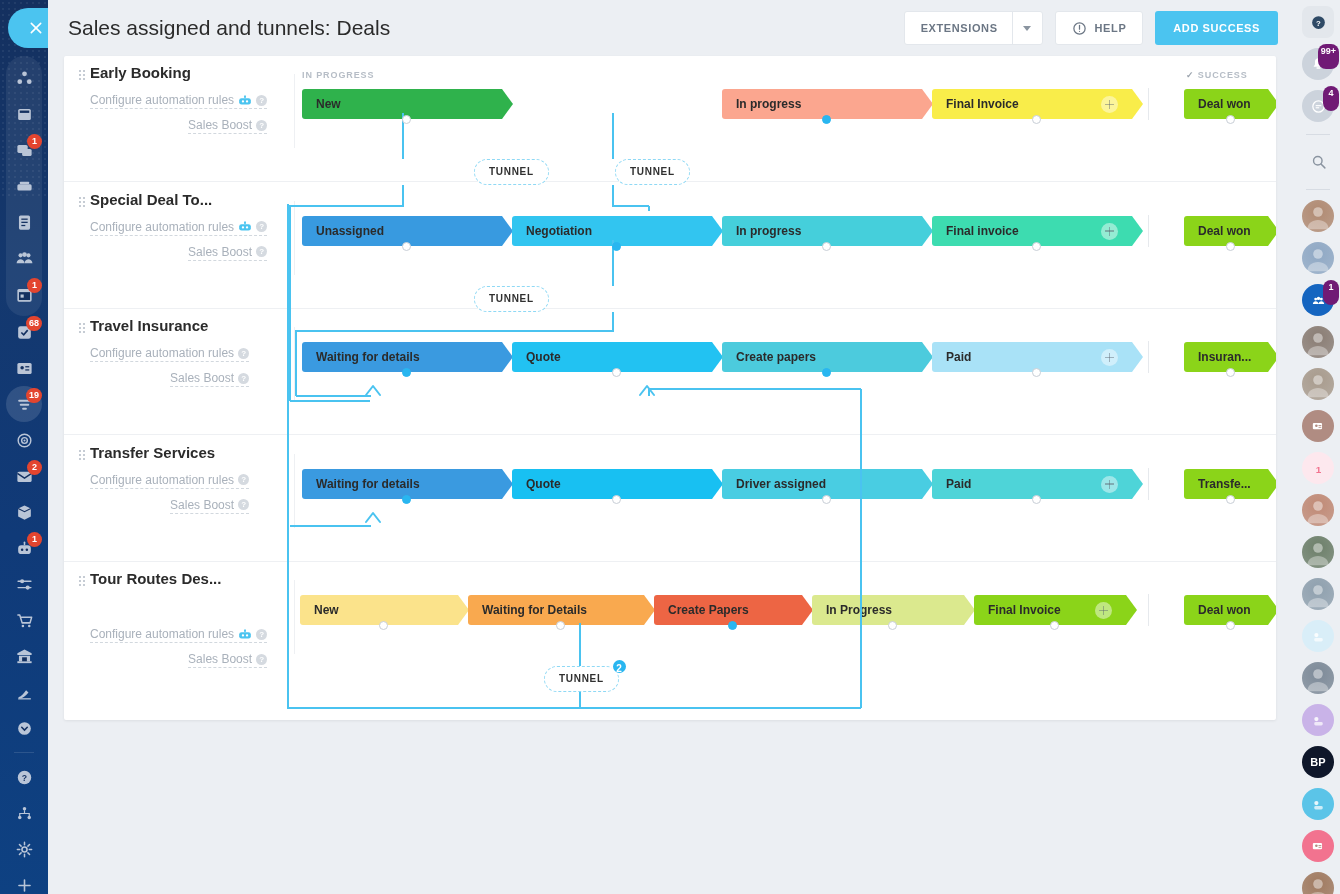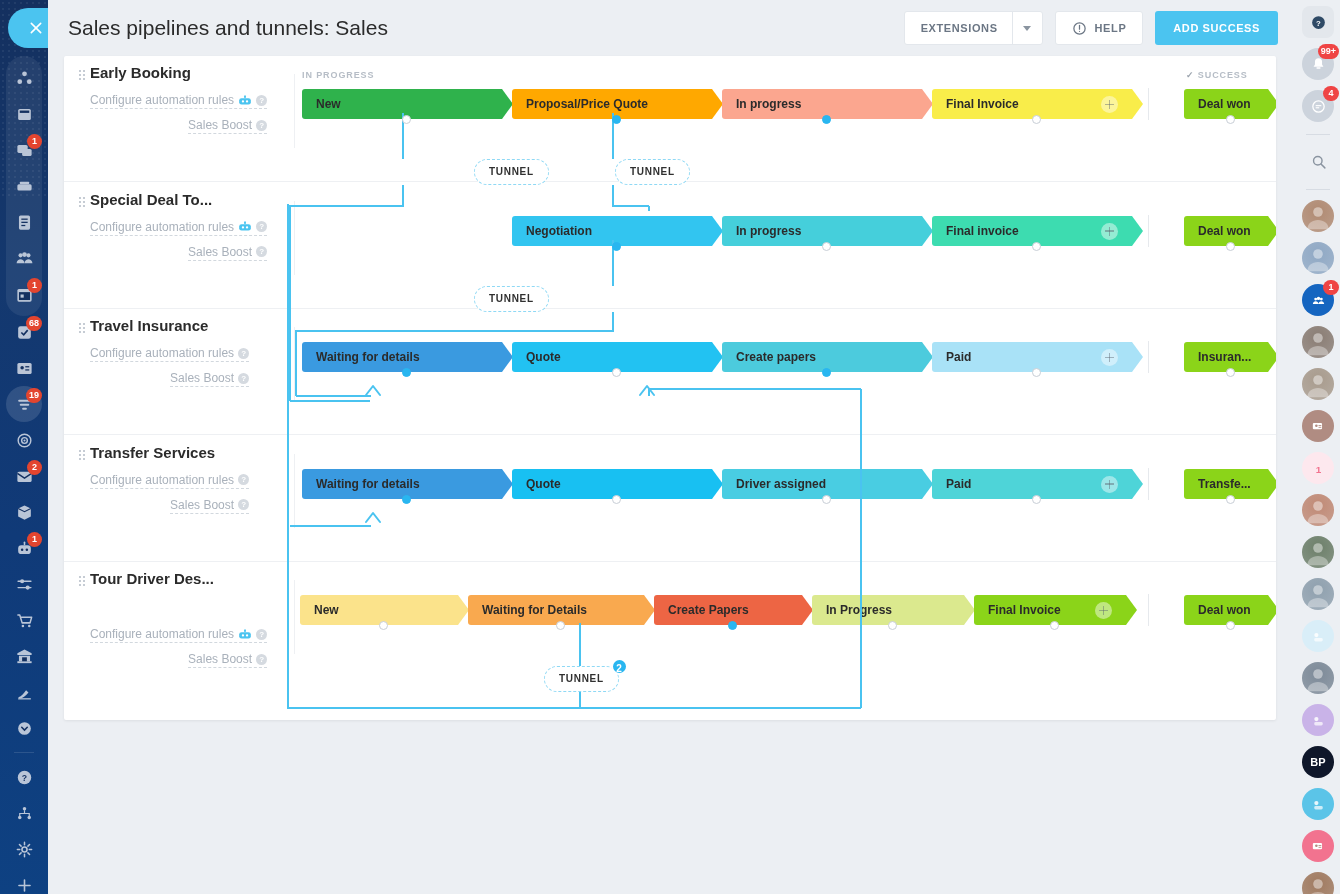--- a/index.html
+++ b/index.html
@@ -59,22 +59,22 @@
   }
   .rs-item {
     position: relative; width: 32px; height: 32px; margin-bottom: 10px;
     border-radius: 50%; display: flex; align-items: center; justify-content: center;
     font-size: 11px; font-weight: bold; color: #fff; flex: none;
   }
   .rs-item.sq { border-radius: 8px; }
   .rs-item svg { width: 17px; height: 17px; }
   .rs-badge {
     position: absolute; top: -4px; right: -5px;
-    min-width: 16px; height: 15px; padding: 0 3px;
-    background: #ef4444; color: #fff; border-radius: 8px;
+    min-width: 16px; height: 25px; padding: 0 3px;
+    background: #701a75; color: #fff; border-radius: 8px;
     font-size: 9px; font-weight: bold; line-height: 15px; text-align: center;
   }
   .rs-divider { width: 24px; height: 1px; background: #d7dce3; margin: 2px 0 10px; flex:none;}
 
   
   #header {
     position: absolute; left: 48px; top: 0; right: 44px; height: 56px;
     display: flex; align-items: center; padding: 0 18px 0 20px;
   }
   #page-title { font-size: 21px; color: #2b2b2b; font-weight: normal; }
@@ -489,21 +489,21 @@
       </div>
       <div class="rs-item" style="background: radial-gradient(circle at 50% 35%, rgb(160, 122, 96), rgba(160, 122, 96, 0.8));">
         <svg viewBox="0 0 24 24" style="width:32px;height:32px">
           <circle cx="12" cy="9" r="3.6" fill="rgba(255,255,255,.45)"></circle>
           <path d="M4 22c0-4.4 3.6-7 8-7s8 2.6 8 7z" fill="rgba(255,255,255,.35)"></path>
         </svg>
       </div>
     </div>
 
   <div id="header">
-    <div id="page-title">Sales pipelines and tunnels: Sales</div>
+    <div id="page-title">Sales assigned and tunnels: Deals</div>
     <div class="hdr-right">
       <div class="btn btn-white">
         <span class="lbl">EXTENSIONS</span>
         <span class="btn-split">
           <span class="caret"></span>
         </span>
       </div>
       <div class="btn btn-help">
         <svg viewBox="0 0 24 24" fill="none" stroke="#6b7684" stroke-width="2">
             <circle cx="12" cy="12" r="9"></circle>
@@ -563,24 +563,20 @@
       </div>
     </div>
     <div class="vdiv"></div>
     <div class="stage-area">
             <div class="stage-label" style="left: -8px; top: 14px;">IN PROGRESS</div>
             <div class="stage-label" style="left: 876px; top: 14px;"><span style="color:#9aa3ad">✓</span> SUCCESS</div>
             <div class="stage" style="left: -8px; top: 33px; width: 200px; background: rgb(47, 178, 76);"><span>New</span>
       <span class="arrow" style="border-left:11px solid #2fb24c"></span>
       
       <span class="node" style="left:100px"></span></div>
-            <div class="stage" style="left: 202px; top: 33px; width: 200px; background: rgb(255, 168, 0);"><span>Proposal/Price Quote</span>
-      <span class="arrow" style="border-left:11px solid #ffa800"></span>
-      
-      <span class="node filled" style="left:100px"></span></div>
             <div class="stage" style="left: 412px; top: 33px; width: 200px; background: rgb(251, 166, 143);"><span>In progress</span>
       <span class="arrow" style="border-left:11px solid #fba68f"></span>
       
       <span class="node filled" style="left:100px"></span></div>
             <div class="stage" style="left: 622px; top: 33px; width: 200px; background: rgb(249, 237, 74);"><span>Final Invoice</span>
       <span class="arrow" style="border-left:11px solid #f9ed4a"></span>
       <span class="plus"></span>
       <span class="node" style="left:100px"></span></div>
             <div class="succ-div" style="left: 838px; top: 32px;"></div>
             <div class="stage" style="left: 874px; top: 33px; width: 84px; background: rgb(139, 212, 25);"><span>Deal won</span>
@@ -604,20 +600,24 @@
           <span class="qmark">?</span>
         </div><br>
         <div class="row-link">
           <span>Sales Boost</span>
           <span class="qmark">?</span>
         </div>
       </div>
     </div>
     <div class="vdiv"></div>
     <div class="stage-area">
+            <div class="stage" style="left: -8px; top: 33px; width: 200px; background: rgb(56, 154, 224);"><span>Unassigned</span>
+      <span class="arrow" style="border-left:11px solid #389ae0"></span>
+      
+      <span class="node" style="left:100px"></span></div>
             <div class="stage" style="left: 202px; top: 33px; width: 200px; background: rgb(50, 197, 240);"><span>Negotiation</span>
       <span class="arrow" style="border-left:11px solid #32c5f0"></span>
       
       <span class="node filled" style="left:100px"></span></div>
             <div class="stage" style="left: 412px; top: 33px; width: 200px; background: rgb(69, 207, 219);"><span>In progress</span>
       <span class="arrow" style="border-left:11px solid #45cfdb"></span>
       
       <span class="node" style="left:100px"></span></div>
             <div class="stage" style="left: 622px; top: 33px; width: 200px; background: rgb(61, 220, 176);"><span>Final invoice</span>
       <span class="arrow" style="border-left:11px solid #3ddcb0"></span>
@@ -705,21 +705,21 @@
       <span class="node" style="left:100px"></span></div>
             <div class="succ-div" style="left: 838px; top: 32px;"></div>
             <div class="stage" style="left: 874px; top: 33px; width: 84px; background: rgb(139, 212, 25);"><span>Transfe...</span>
     <span class="arrow" style="border-left:11px solid #8bd419"></span>
     <span class="node" style="left:42px"></span></div>
           </div>
         </div>
         <div class="row" style="top: 506px;">
     <div class="row-left">
       <div class="drag-dots"></div>
-      <div class="row-title">Tour Driver Des...</div>
+      <div class="row-title">Tour Routes Des...</div>
       <div class="row-links-wrap" style="top:62px">
         <div class="row-link">
           <span>Configure automation rules</span>
           <svg class="robot" viewBox="0 0 24 18">
                   <rect x="2" y="5" width="20" height="11" rx="4" fill="#4bc4f0"></rect>
                   <circle cx="8.5" cy="10.5" r="2" fill="#fff"></circle>
                   <circle cx="15.5" cy="10.5" r="2" fill="#fff"></circle>
                   <rect x="10.5" y="0" width="3" height="5" rx="1.5" fill="#4bc4f0"></rect>
                 </svg>
           <span class="qmark">?</span>

